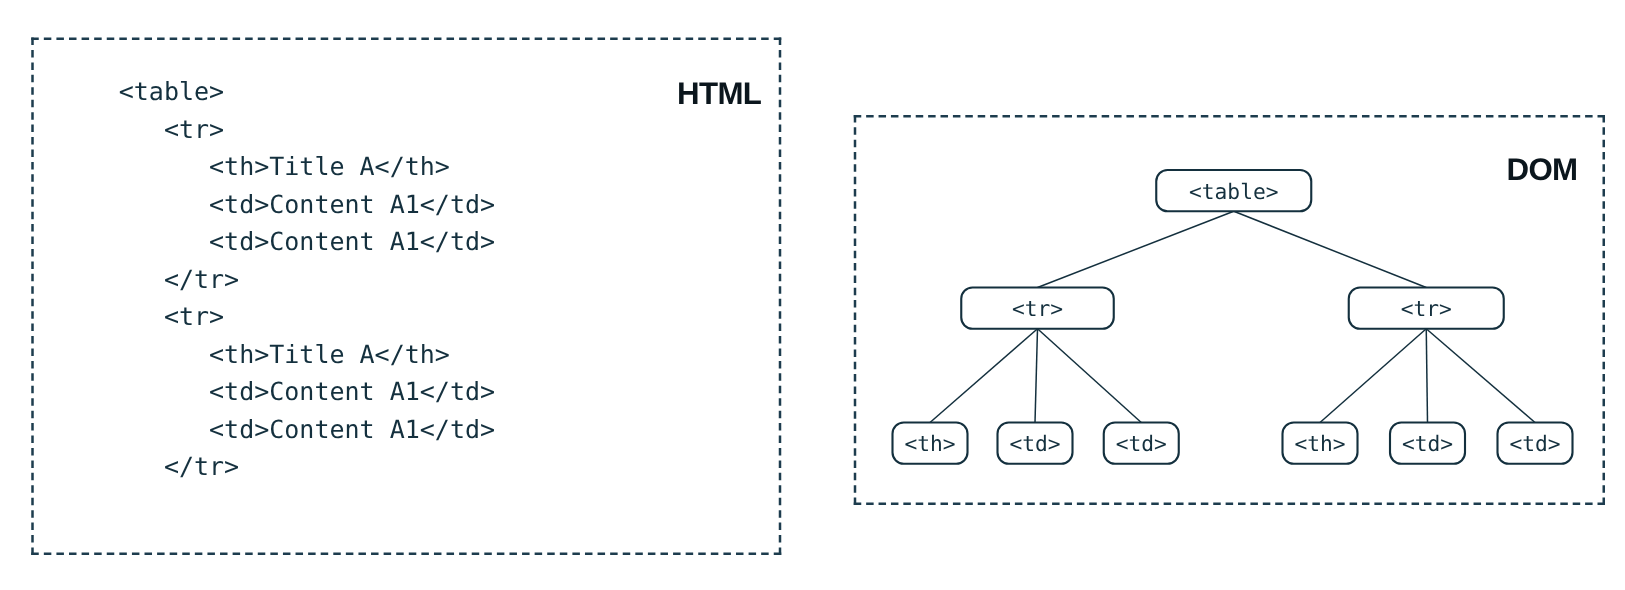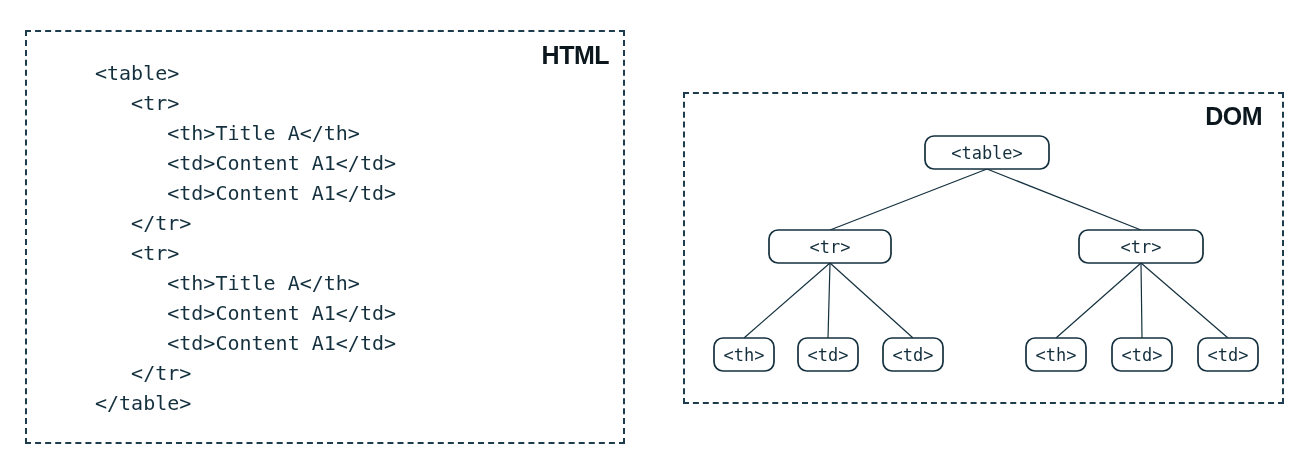--- a/index.html
+++ b/index.html
@@ -16,20 +16,21 @@
   }
   .html-panel { left: 25px; top: 30px; width: 600px; height: 414px; }
   .dom-panel  { left: 683px; top: 92px; width: 601px; height: 312px; }
 
   .panel-label {
     position: absolute;
     font-weight: bold;
     font-size: 25px;
     letter-spacing: -0.5px;
     color: #0b161d;
+    margin-top: 20px;
   }
   .html-panel .panel-label { top: 9px;  right: 14px; }
   .dom-panel  .panel-label { top: 8px;  right: 20px; }
 
   .code {
     margin-top: 26px;
     padding-left: 68px;
   }
   .code-line {
     white-space: pre;
@@ -70,21 +71,20 @@
     <div class="code-line">   &lt;tr&gt;</div>
     <div class="code-line">      &lt;th&gt;Title A&lt;/th&gt;</div>
     <div class="code-line">      &lt;td&gt;Content A1&lt;/td&gt;</div>
     <div class="code-line">      &lt;td&gt;Content A1&lt;/td&gt;</div>
     <div class="code-line">   &lt;/tr&gt;</div>
     <div class="code-line">   &lt;tr&gt;</div>
     <div class="code-line">      &lt;th&gt;Title A&lt;/th&gt;</div>
     <div class="code-line">      &lt;td&gt;Content A1&lt;/td&gt;</div>
     <div class="code-line">      &lt;td&gt;Content A1&lt;/td&gt;</div>
     <div class="code-line">   &lt;/tr&gt;</div>
-    <div class="code-line">&lt;/table&gt;</div>
   </div>
 </div>
 
 <div class="panel dom-panel">
   <div class="panel-label">DOM</div>
   <svg class="tree" viewBox="0 0 597 308" preserveAspectRatio="none">
     <g>
       <line x1="302" y1="75" x2="145" y2="136"></line>
       <line x1="302" y1="75" x2="456" y2="136"></line>
       <line x1="145" y1="169" x2="59" y2="244"></line>

